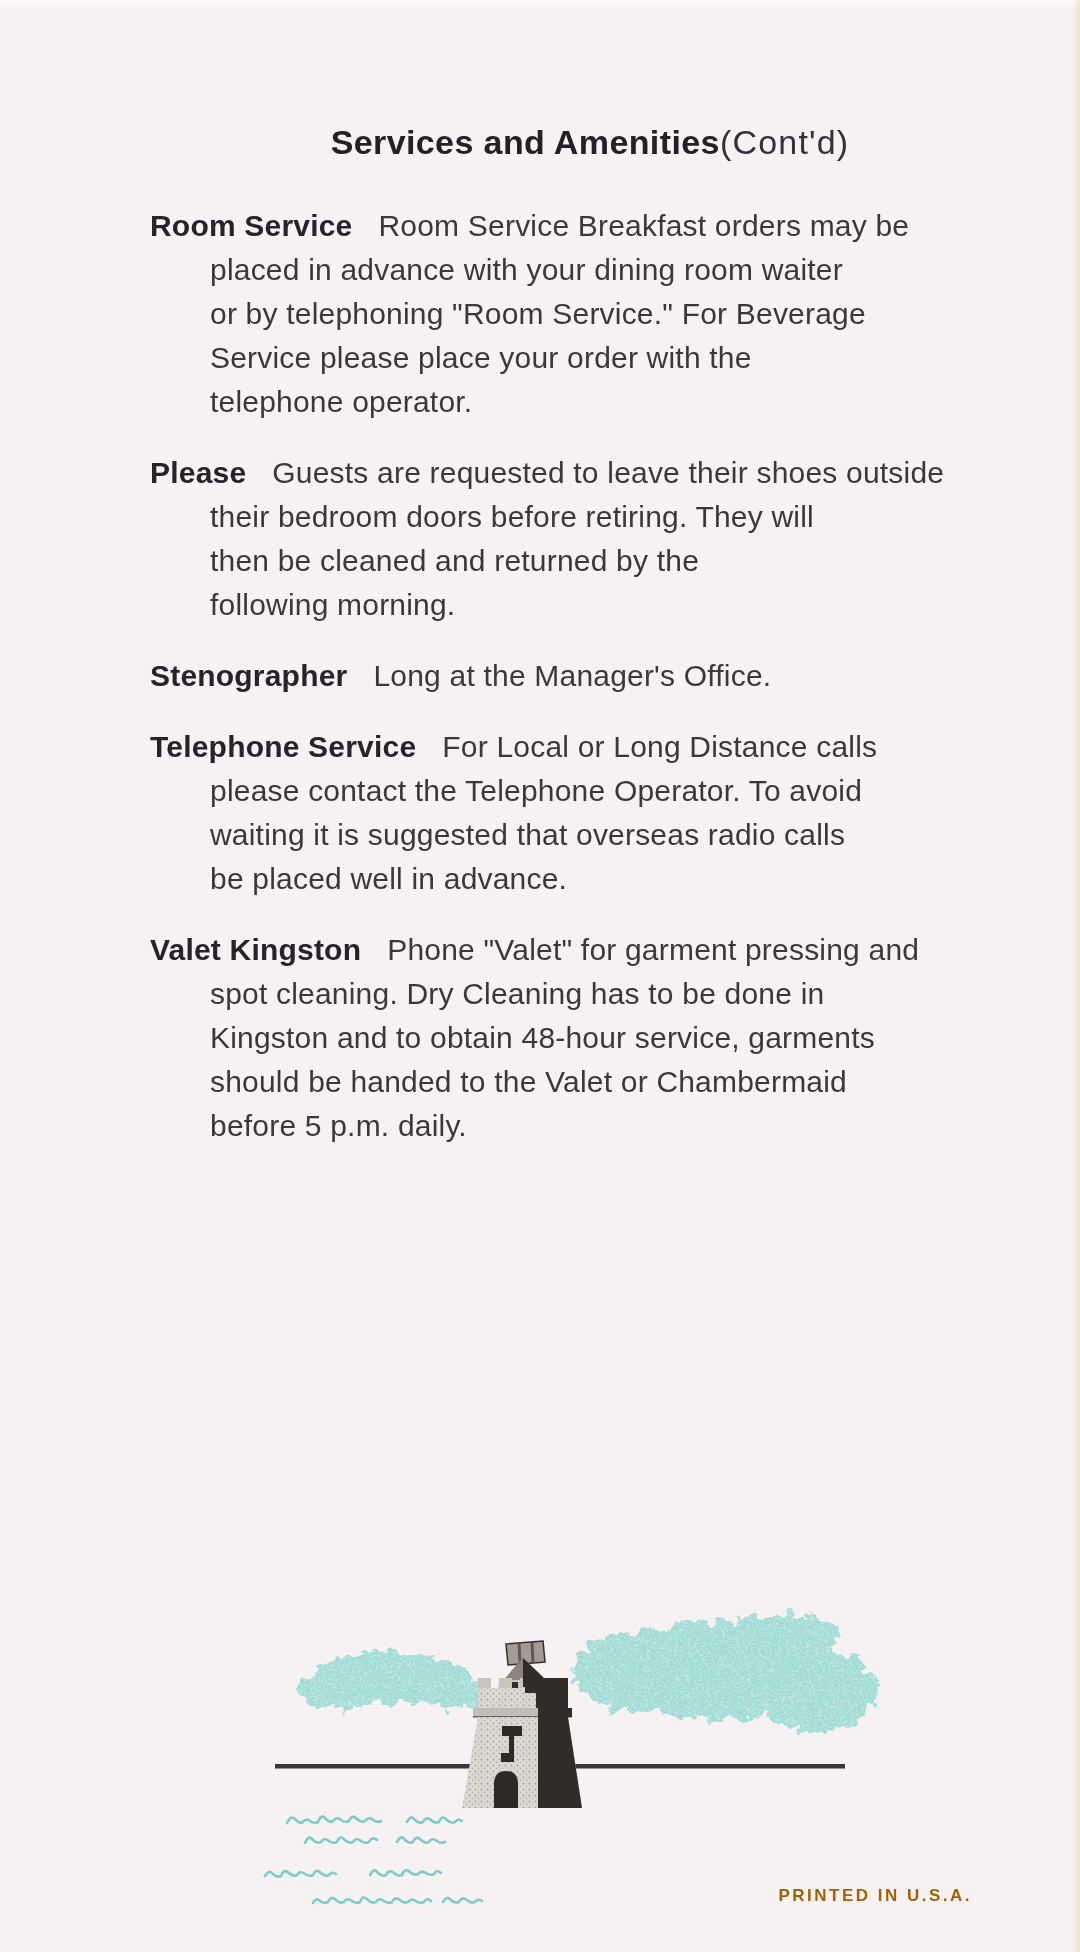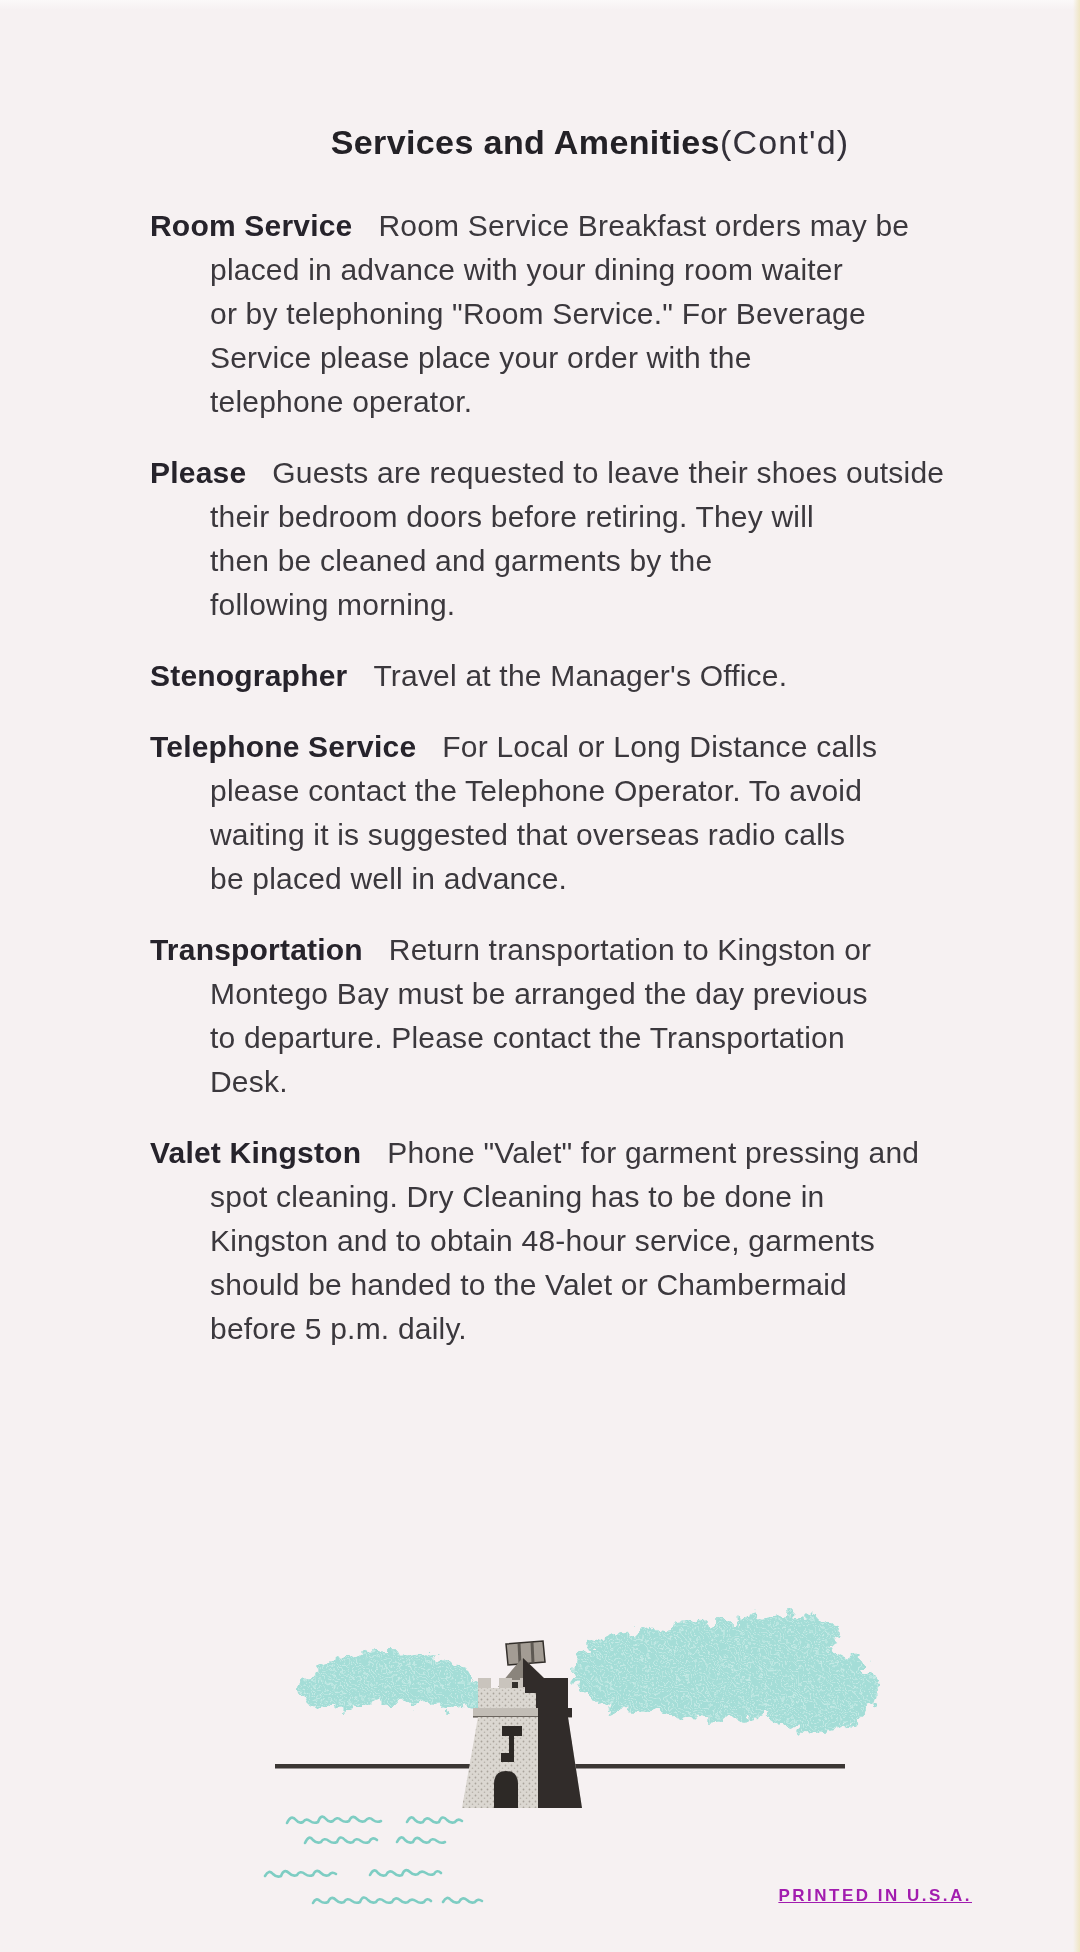--- a/index.html
+++ b/index.html
@@ -57,53 +57,48 @@
 
   .illustration {
     position:absolute; top:1590px; left:240px;
     width:640px; height:330px;
   }
 
   .printed {
     position:absolute; top:1886px; right:108px;
     font-size:17px; font-weight:700;
     letter-spacing:2.5px;
-    color:#a21caf;
+    color:#a16207;
     white-space:nowrap;
-    text-decoration:underline;
   }
 </style>
 </head>
 <body>
 
 <div class="page">
 
   <div class="doc-title">
     <span class="title-main">Services and Amenities</span><span class="title-suffix">(Cont'd)</span>
   </div>
 
   <div class="sections">
     <p class="section"><span class="heading">Room Service</span><span class="body">Room Service Breakfast orders may be
 placed in advance with your dining room waiter
 or by telephoning "Room Service." For Beverage
 Service please place your order with the
 telephone operator.</span></p>
     <p class="section"><span class="heading">Please</span><span class="body">Guests are requested to leave their shoes outside
 their bedroom doors before retiring. They will
-then be cleaned and garments by the
+then be cleaned and returned by the
 following morning.</span></p>
-    <p class="section"><span class="heading">Stenographer</span><span class="body">Travel at the Manager's Office.</span></p>
+    <p class="section"><span class="heading">Stenographer</span><span class="body">Long at the Manager's Office.</span></p>
     <p class="section"><span class="heading">Telephone Service</span><span class="body">For Local or Long Distance calls
 please contact the Telephone Operator. To avoid
 waiting it is suggested that overseas radio calls
 be placed well in advance.</span></p>
-    <p class="section"><span class="heading">Transportation</span><span class="body">Return transportation to Kingston or
-Montego Bay must be arranged the day previous
-to departure. Please contact the Transportation
-Desk.</span></p>
     <p class="section"><span class="heading">Valet Kingston</span><span class="body">Phone "Valet" for garment pressing and
 spot cleaning. Dry Cleaning has to be done in
 Kingston and to obtain 48-hour service, garments
 should be handed to the Valet or Chambermaid
 before 5 p.m. daily.</span></p>
   </div>
 
   <svg class="illustration" viewBox="0 0 640 330" width="640" height="330" xmlns="http://www.w3.org/2000/svg">
     <defs>
       <pattern id="cloudHatch" patternUnits="userSpaceOnUse" width="5" height="5" patternTransform="rotate(40)">

